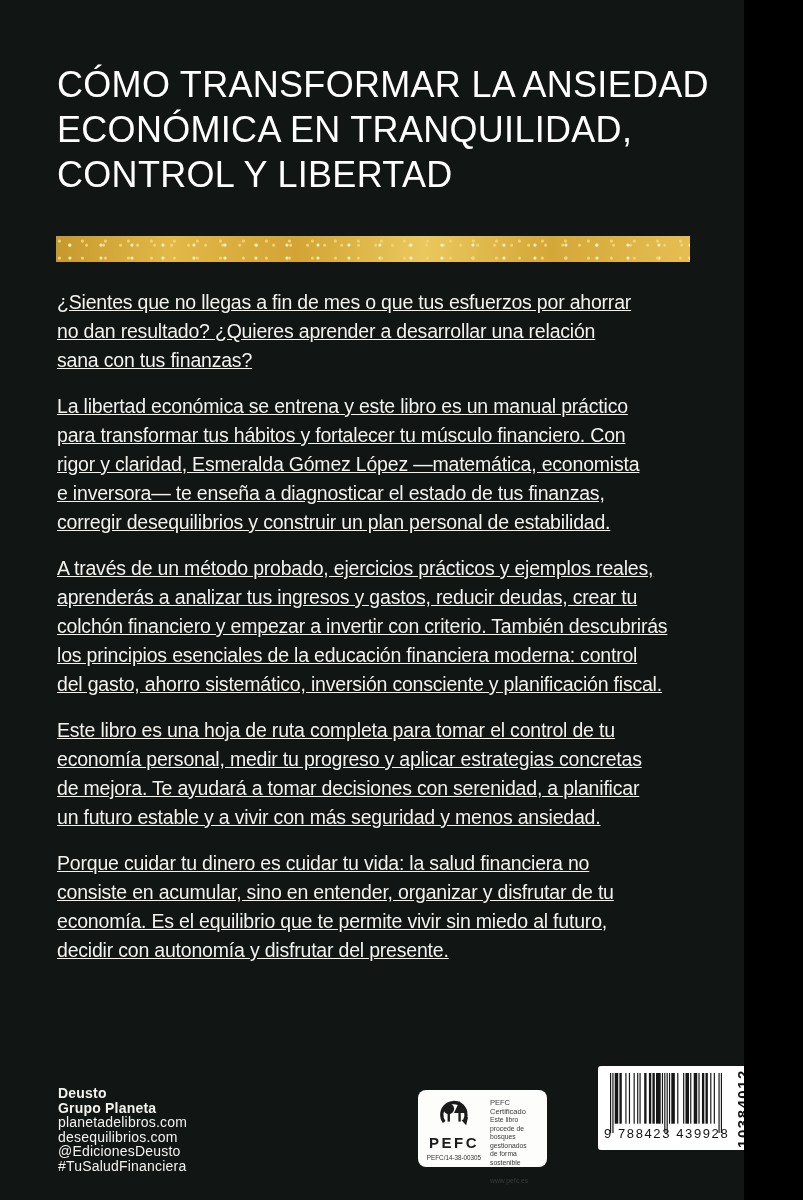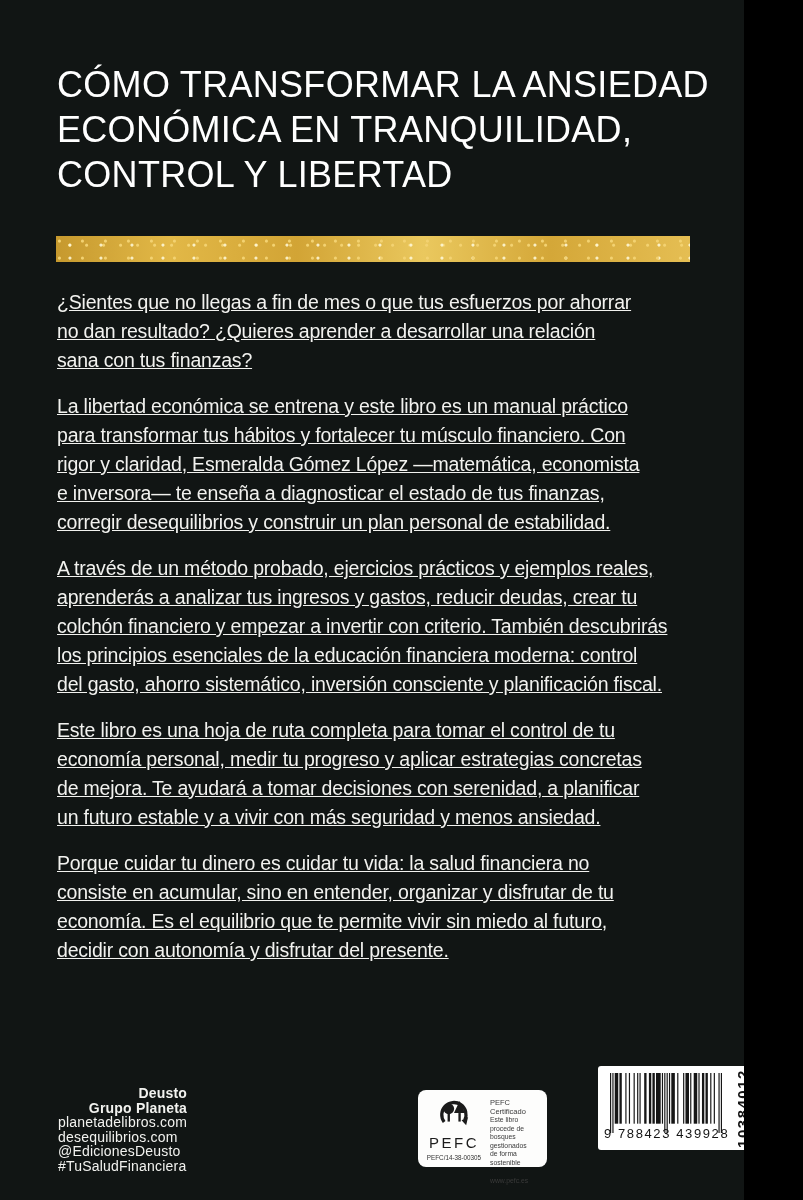--- a/index.html
+++ b/index.html
@@ -43,35 +43,35 @@
     white-space:pre-line;
     margin:0 0 17px 0;
     text-decoration:underline;
   }
   
   .publisher{
     position:absolute;left:58px;top:1086px;
     color:var(--ink);
     font-size:14px;line-height:14.6px;letter-spacing:.2px;
   }
-  .publisher .bold{font-weight:700;text-align:right;}
+  .publisher .bold{font-weight:700;}
   
   .pefc-label{
     position:absolute;left:418px;top:1090px;width:129px;height:77px;
     background:#fdfdfc;border-radius:8px;
     color:#2a2a2a;
     display:flex;
   }
   .pefc-left{
     width:72px;display:flex;flex-direction:column;align-items:center;
     padding-top:5px;
   }
   .pefc-logo{width:42px;height:38px;}
   .pefc-word{
-    font-size:15px;font-weight:400;letter-spacing:2.5px;color:#1c1c1c;
+    font-size:15px;font-weight:700;letter-spacing:2.5px;color:#1c1c1c;
     margin-top:1px;
   }
   .pefc-code{font-size:6.3px;margin-top:3px;color:#333;white-space:nowrap;}
   .pefc-right{
     flex:1;padding:8px 4px 0 0;color:#3a3a3a;
   }
   .pefc-cert{font-size:7.5px;}
   .pefc-desc{font-size:6.8px;line-height:8.6px;white-space:pre-line;}
   .pefc-url{font-size:6.8px;margin-top:9px;}
   

